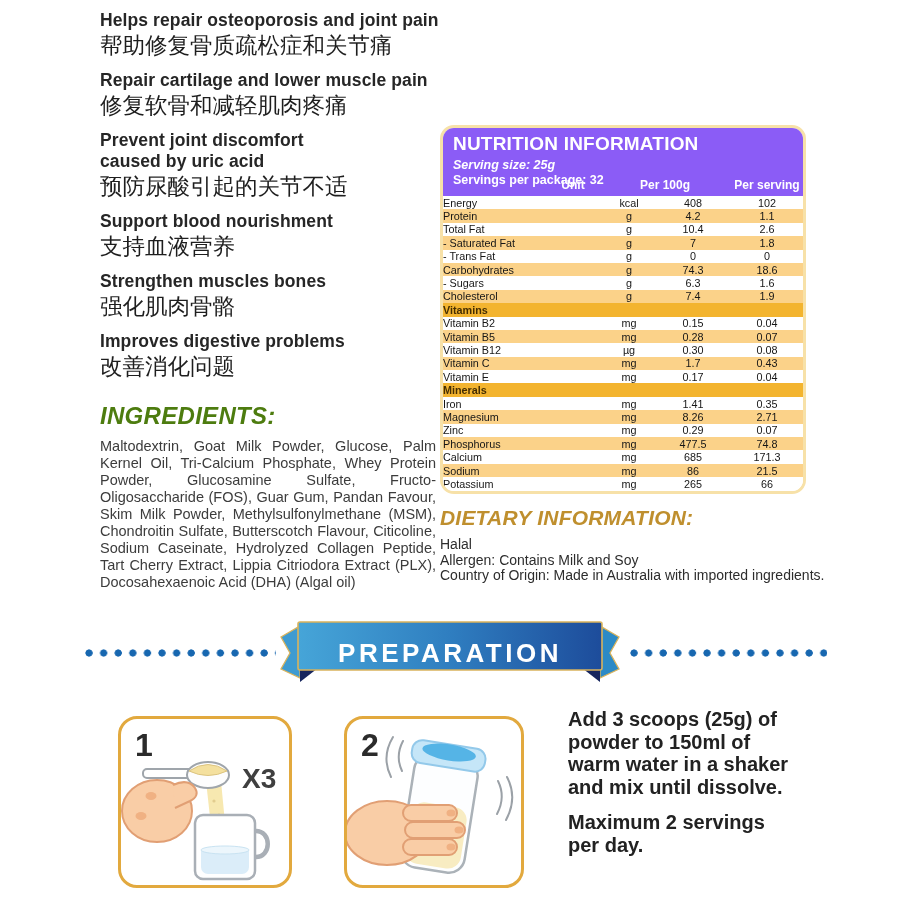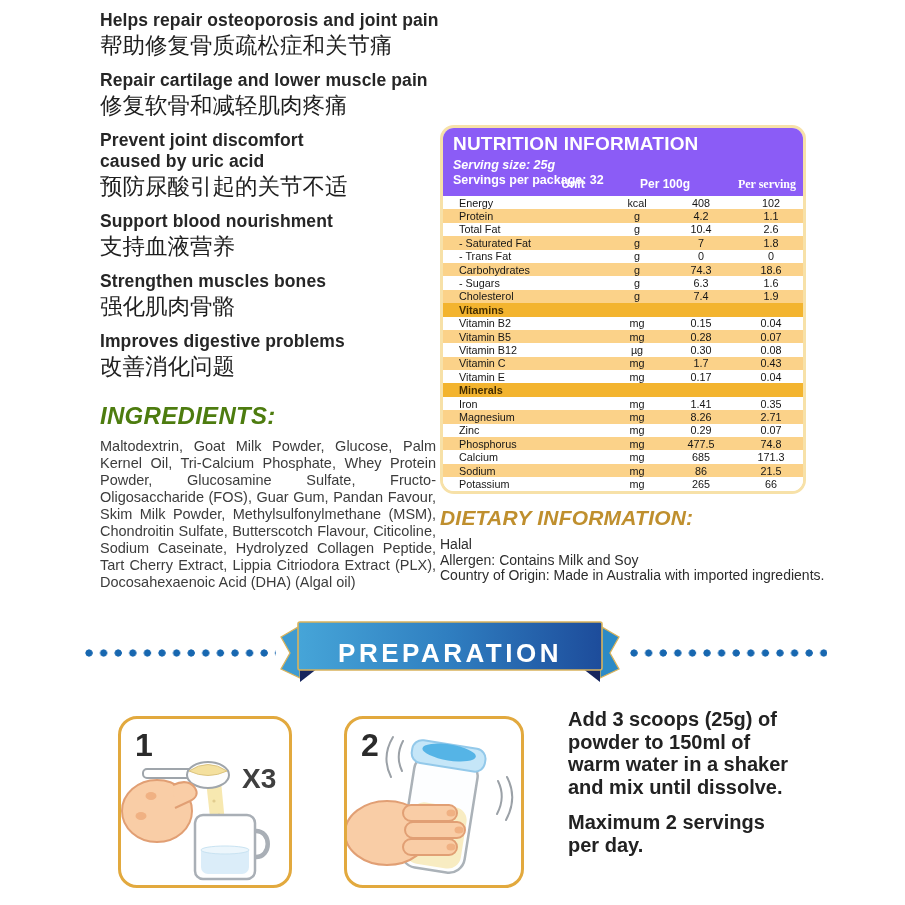--- a/index.html
+++ b/index.html
@@ -21,26 +21,26 @@
   .nutrition { position:absolute; left:440px; top:125px; width:366px; box-sizing:border-box;
                border:3px solid #F7E1A8; border-radius:14px; overflow:hidden; background:#fff; }
   .n-header { position:relative; margin:-3px -3px 0 -3px; height:71px; background:#8b5cf6; color:#fff;
               padding:8px 10px 0 13px; box-sizing:border-box; border-radius:11px 11px 0 0; }
   .n-title { font-size:19px; font-weight:800; letter-spacing:0.2px; }
   .n-sub   { font-size:12.5px; font-weight:700; margin-top:3px;font-style:italic; }
   .n-sub2  { font-size:12.5px; font-weight:700; margin-top:1px; }
   .col-heads { position:absolute; right:3px; bottom:4px; display:flex;gap:28px; }
   .col-heads .ch-unit { width:52px; text-align:center; font-size:12px; font-weight:700; }
   .col-heads .ch-100  { width:76px; text-align:center; font-size:12px; font-weight:700; }
-  .col-heads .ch-serv { width:72px; text-align:center; font-size:12px; font-weight:700;font-family:Liberation Serif, serif; }
+  .col-heads .ch-serv { width:72px; text-align:center; font-size:12px; font-weight:700; }
   .nbody { background:#fff; }
   .nrow { display:flex; align-items:center; height:13.4px; font-size:10.8px; color:#161616; }
   .nrow.alt { background:#FBD289; }
   .nrow.section { background:#F3B42F; font-weight:700; color:#452e02; }
-  .nrow .c-label { width:160px; padding-left:8px; box-sizing:border-box; white-space:nowrap;margin-left:8px; }
+  .nrow .c-label { width:160px; box-sizing:border-box; white-space:nowrap; }
   .nrow .c-unit  { width:52px; text-align:center; }
   .nrow .c-100   { width:76px; text-align:center; }
   .nrow .c-serv  { flex:1; text-align:center; }
 
   
   .dietary { position:absolute; left:440px; top:506px; width:430px; }
   .diet-title { font-size:21px; font-style:italic; font-weight:800; color:#BF8F2E; margin:0 0 7px 0; letter-spacing:0.2px; }
   .diet-line { font-size:14px; line-height:15.5px; color:#2d2d2d; }
 
   

